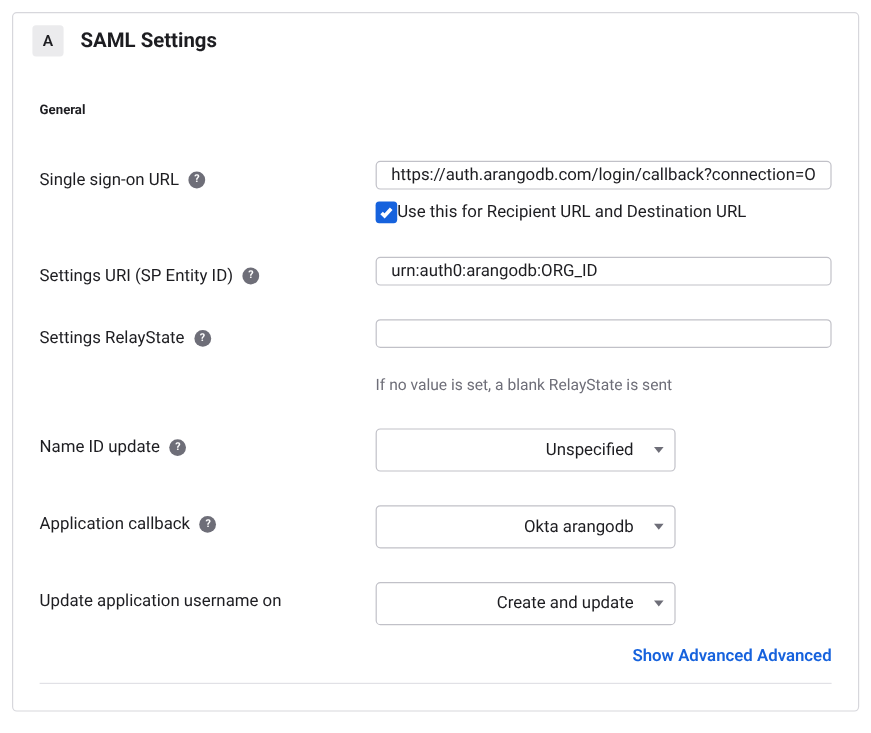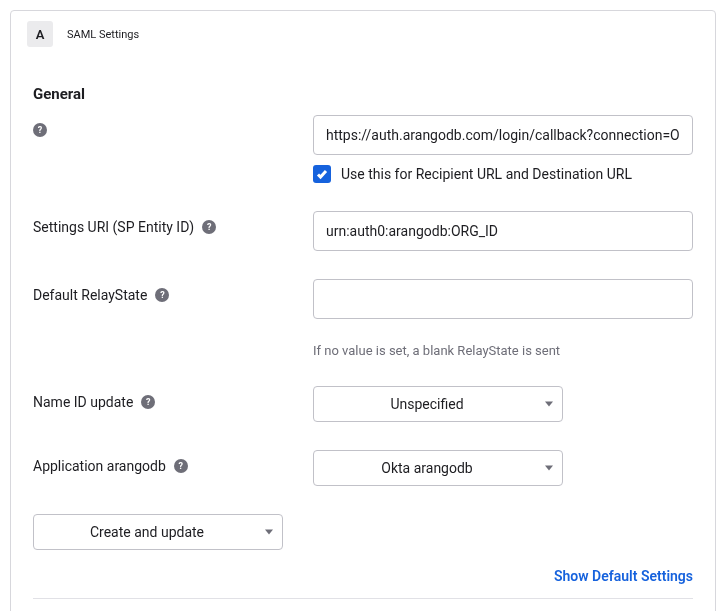--- a/index.html
+++ b/index.html
@@ -32,30 +32,30 @@
       background: #ebebed;
       border-radius: 3px;
       display: flex;
       align-items: center;
       justify-content: center;
       font-weight: 600;
       font-size: 13px;
       color: #1d1d21;
     }
     .panel-title {
-      font-weight: 400;
-      font-size: 11px;
+      font-weight: 700;
+      font-size: 17px;
     }
     .panel-body {
       padding: 10px 22px 22px 22px;
     }
     .section-heading {
       font-weight: 700;
-      font-size: 15px;
-      margin: 18px 0 12px 0;
+      font-size: 11px;
+      margin: 18px 0 36px 0;
     }
     .form-row {
       display: flex;
       align-items: flex-start;
       margin-bottom: 28px;
     }
     .form-row.tight {
       margin-bottom: 18px;
     }
     .label-col {
@@ -79,32 +79,31 @@
       align-items: center;
       justify-content: center;
       font-weight: bold;
       cursor: pointer;
     }
     .input-col {
       flex: 1;
     }
     .text-input {
       width: 100%;
-      height: 40px;
+      height: 24px;
       border: 1px solid #c1c1c8;
       border-radius: 4px;
       padding: 0 12px;
       font-size: 14px;
       font-family: inherit;
       color: #1d1d21;
     }
     .checkbox-row {
       display: flex;
       align-items: center;
-      gap: 10px;
       margin-top: 10px;
     }
     .checkbox {
       width: 18px;
       height: 18px;
       border-radius: 3px;
       background: #1662dd;
       display: flex;
       align-items: center;
       justify-content: center;
@@ -136,21 +135,21 @@
       height: 36px;
       border: 1px solid #c1c1c8;
       border-radius: 4px;
       padding: 0 34px 0 12px;
       font-size: 14px;
       font-family: inherit;
       color: #1d1d21;
       background: #fff;
       appearance: none;
       cursor: pointer;
-      text-align: center;
+      text-align: right;
     }
     .select-caret {
       position: absolute;
       right: 10px;
       top: 50%;
       transform: translateY(-50%);
       pointer-events: none;
       width: 0;
       height: 0;
       border-left: 4px solid transparent;
@@ -182,20 +181,21 @@
   <div class="panel-header">
     <div class="step-badge">A</div>
     <div class="panel-title">SAML Settings</div>
   </div>
 
   <div class="panel-body">
     <div class="section-heading">General</div>
 
     <div class="form-row">
       <div class="label-col">
+        <span>Single sign-on URL</span>
         <span class="help-icon">?</span>
       </div>
       <div class="input-col">
         <input type="text" class="text-input" value="https://auth.arangodb.com/login/callback?connection=O" style="">
         <div class="checkbox-row">
           <div class="checkbox">
             <svg viewBox="0 0 12 12">
                 <polyline points="2,6.5 4.5,9 10,3"></polyline>
               </svg>
           </div>
@@ -209,21 +209,21 @@
         <span>Settings URI (SP Entity ID)</span>
         <span class="help-icon">?</span>
       </div>
       <div class="input-col">
         <input type="text" class="text-input" value="urn:auth0:arangodb:ORG_ID" style="">
       </div>
     </div>
 
     <div class="form-row">
       <div class="label-col">
-        <span>Default RelayState</span>
+        <span>Settings RelayState</span>
         <span class="help-icon">?</span>
       </div>
       <div class="input-col">
         <input type="text" class="text-input" value="" style="">
         <div class="helper-text">If no value is set, a blank RelayState is sent</div>
       </div>
     </div>
 
     <div class="form-row">
       <div class="label-col">
@@ -233,39 +233,42 @@
       <div class="input-col">
         <div class="select-wrapper">
           <button type="button" class="select">Unspecified</button>
           <span class="select-caret"></span>
         </div>
       </div>
     </div>
 
     <div class="form-row">
       <div class="label-col">
-        <span>Application arangodb</span>
+        <span>Application callback</span>
         <span class="help-icon">?</span>
       </div>
       <div class="input-col">
         <div class="select-wrapper">
           <button type="button" class="select">Okta arangodb</button>
           <span class="select-caret"></span>
         </div>
       </div>
     </div>
 
     <div class="form-row tight">
+      <div class="label-col">
+        <span>Update application username on</span>
+      </div>
       <div class="input-col">
         <div class="select-wrapper">
           <button type="button" class="select">Create and update</button>
           <span class="select-caret"></span>
         </div>
       </div>
     </div>
 
     <div class="link-row">
-      <a class="advanced-link">Show Default Settings</a>
+      <a class="advanced-link">Show Advanced Advanced</a>
     </div>
 
     <hr class="divider">
   </div>
 </div>
 
 </body></html>

